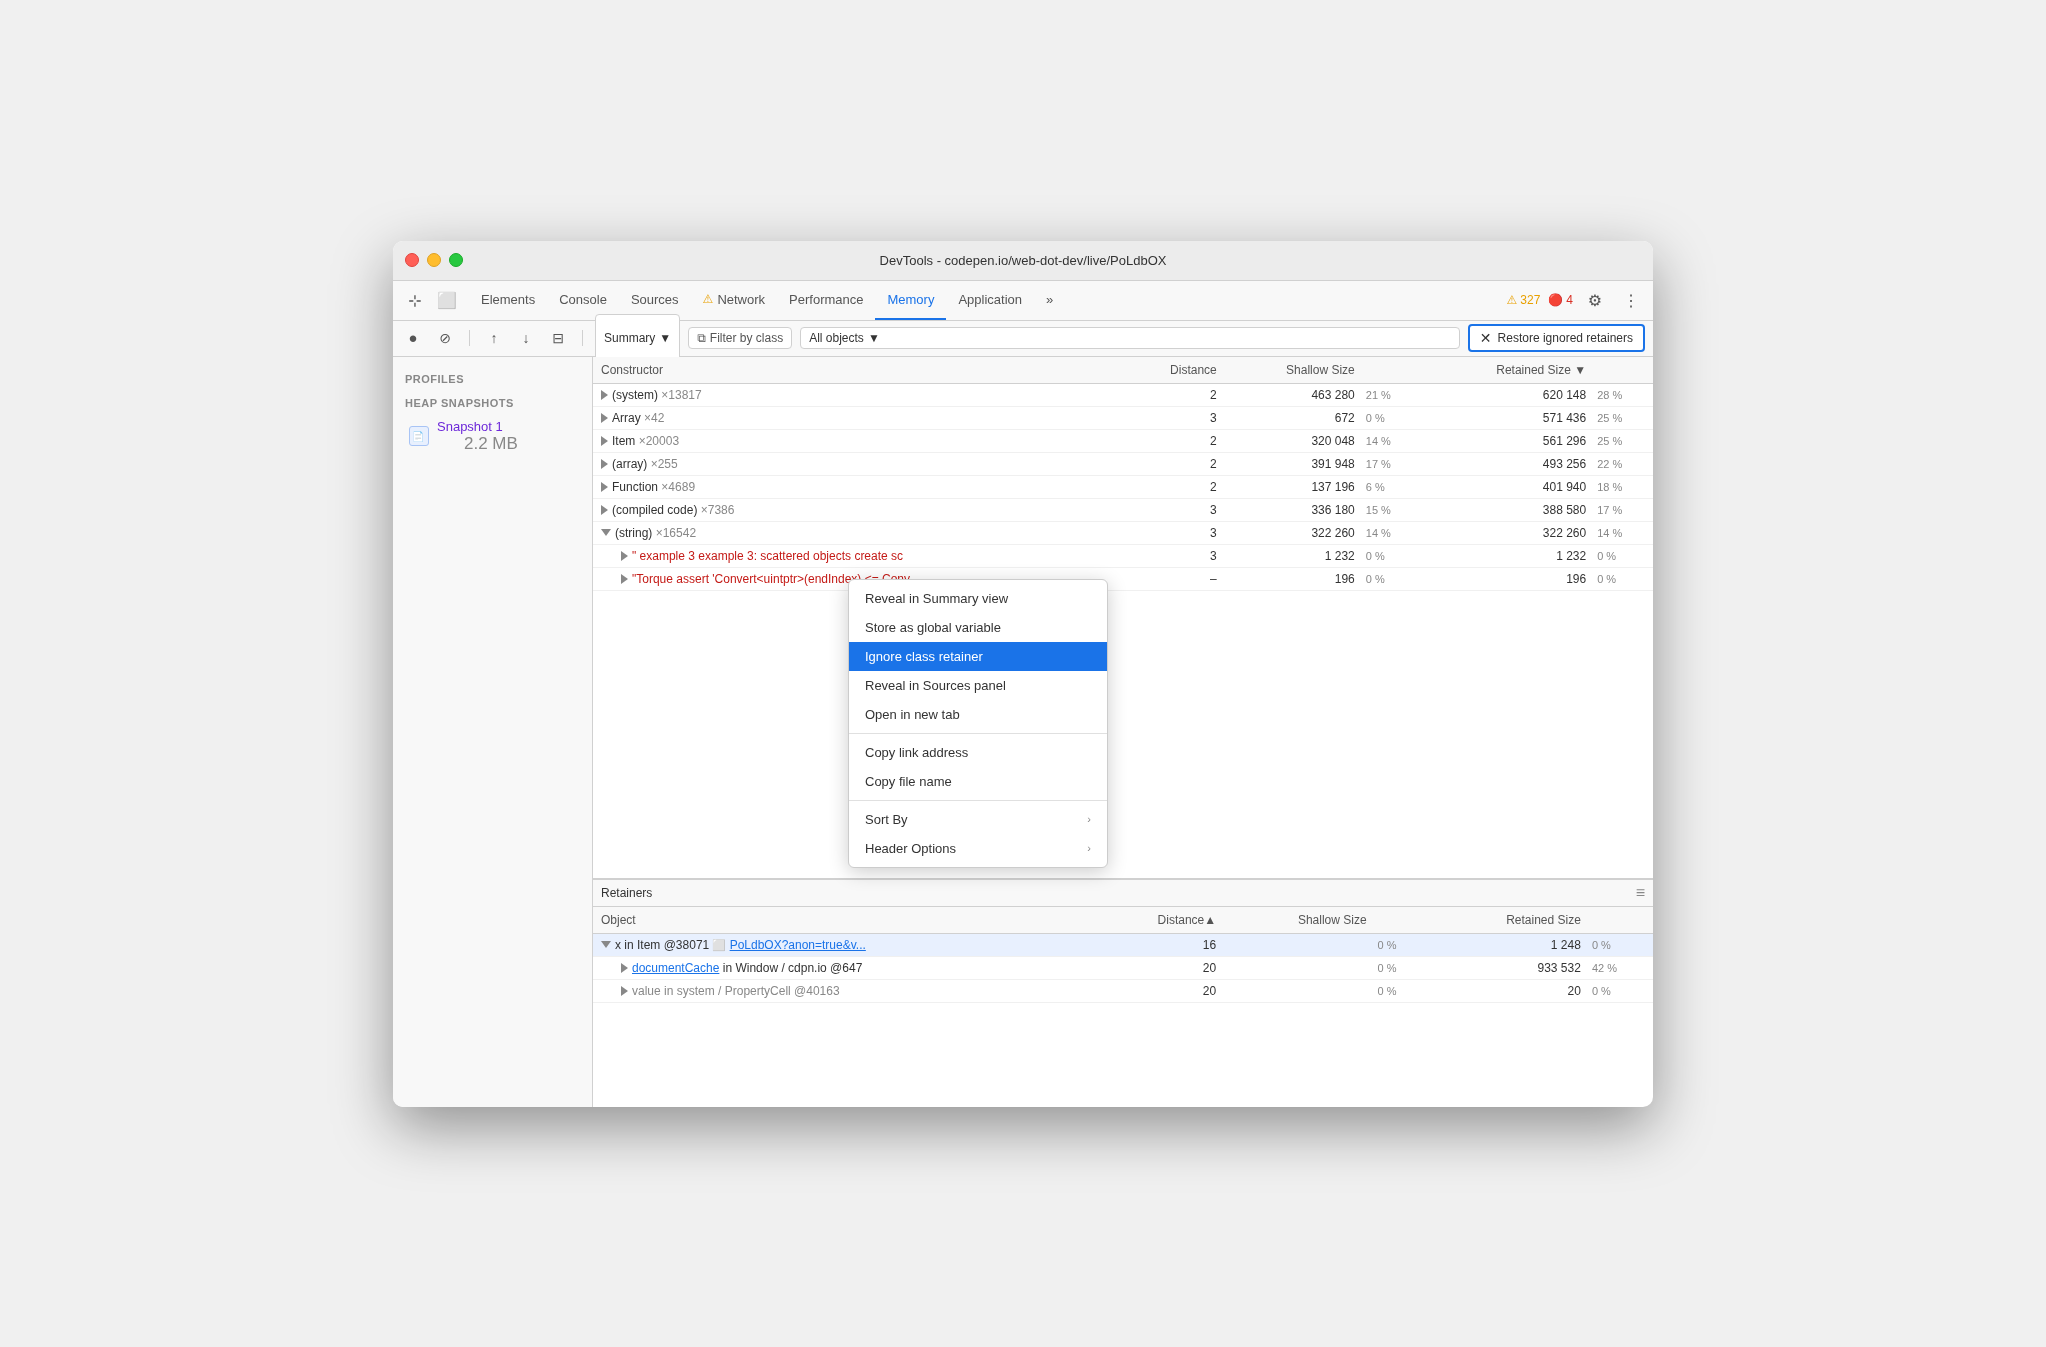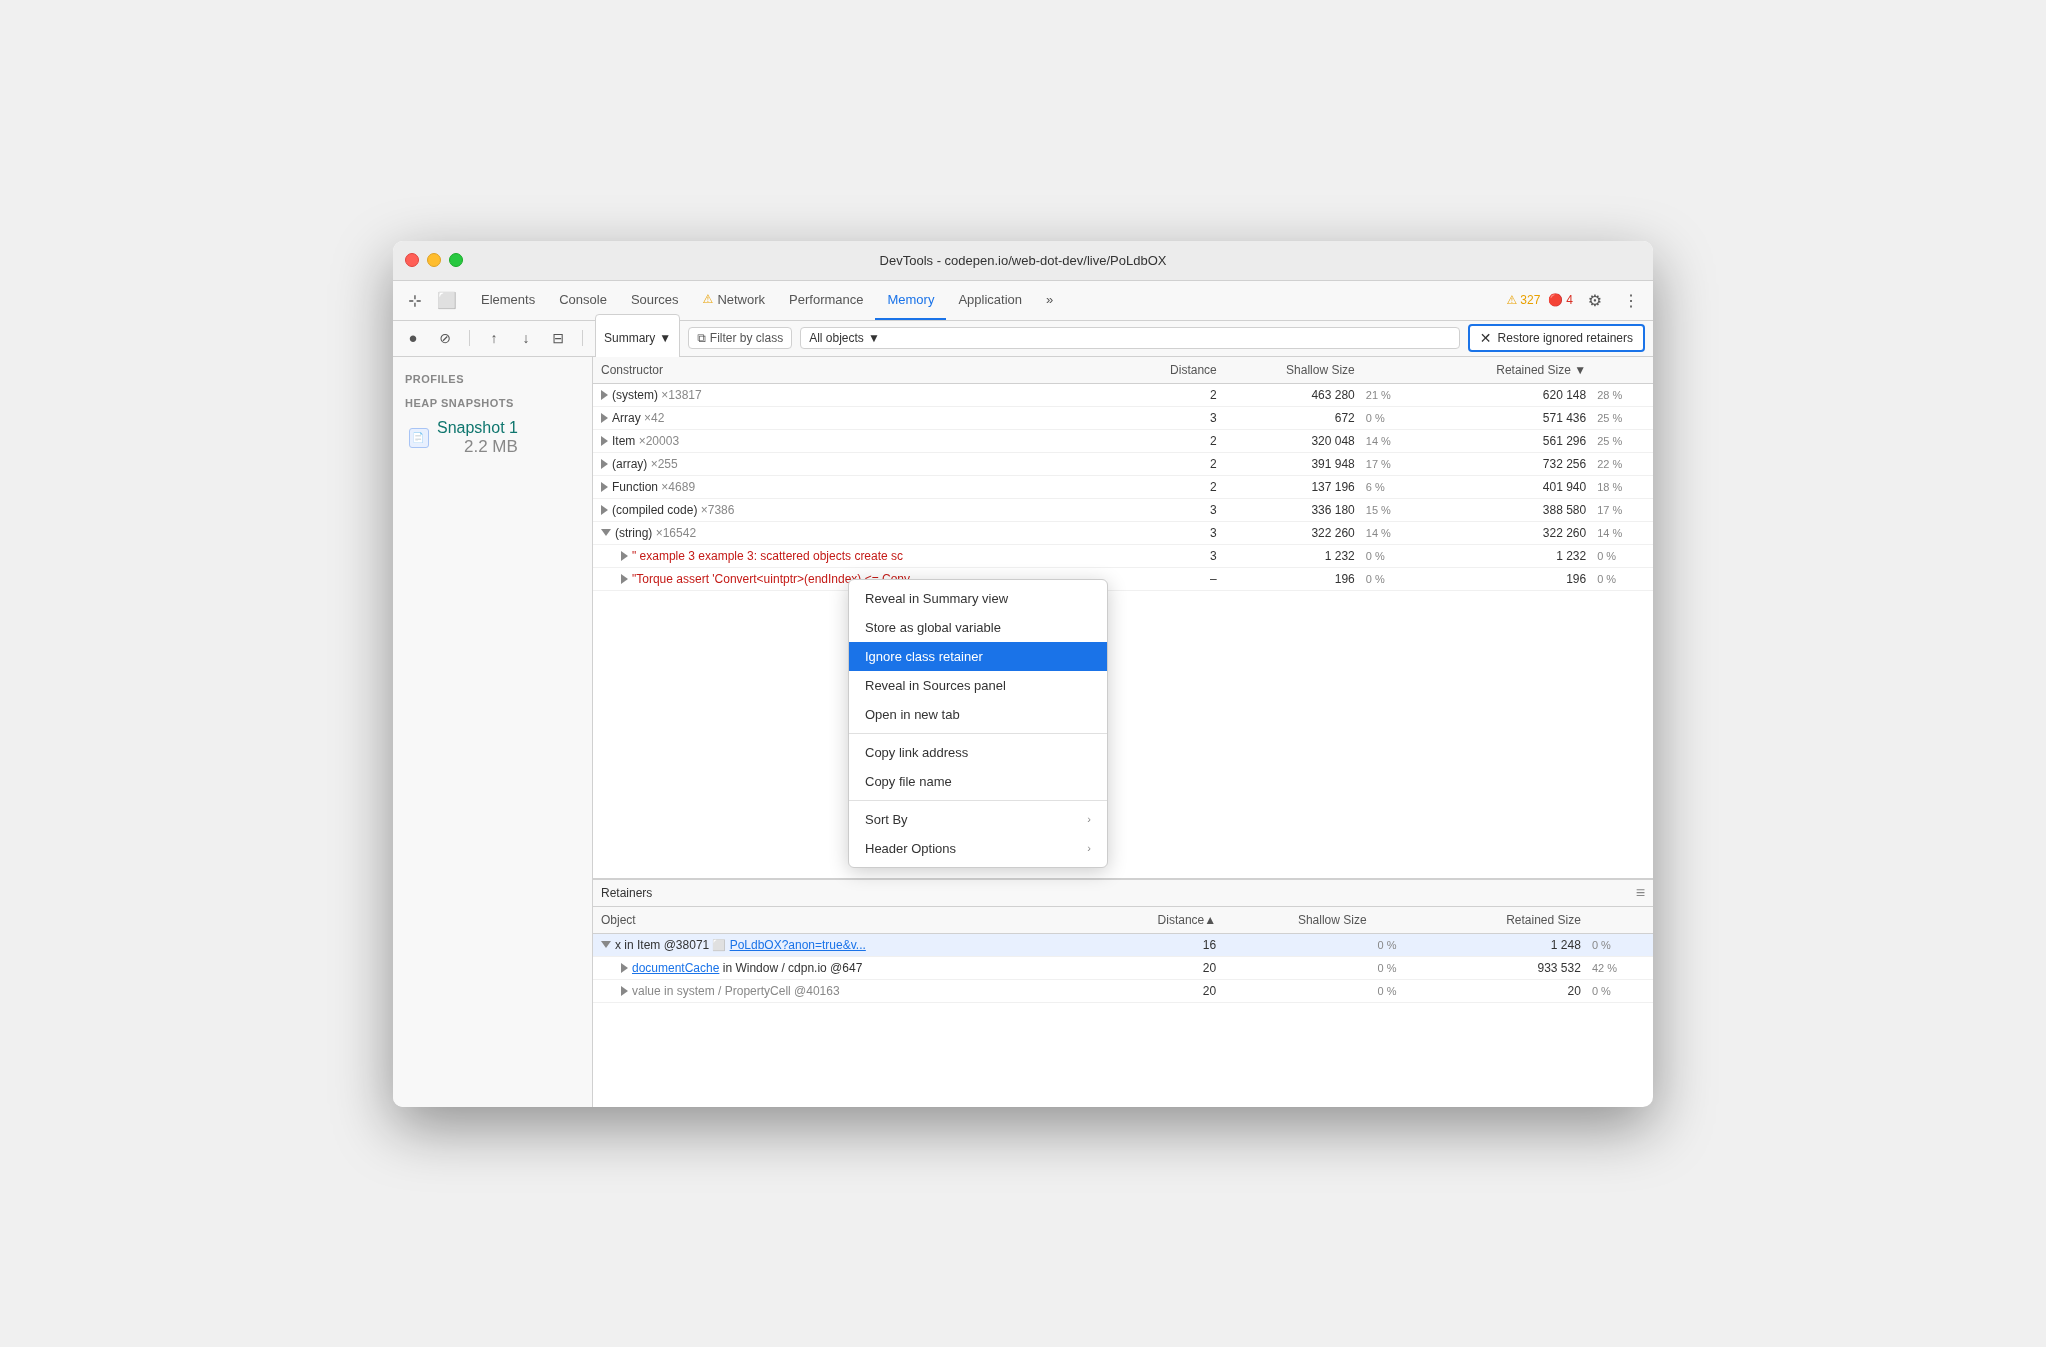--- a/index.html
+++ b/index.html
@@ -238,21 +238,21 @@
       background: #e8f0fe;
       border: 1px solid #a8c4f5;
       border-radius: 3px;
       display: flex;
       align-items: center;
       justify-content: center;
       font-size: 10px;
       color: #1a73e8;
     }
     .snapshot-info { flex: 1; }
-    .snapshot-name { font-size: 16px; color: #0f766e; font-weight: 500; }
+    .snapshot-name { font-size: 13px; color: #6d28d9; font-weight: 500; }
     .snapshot-size { font-size: 17px; color: #888; margin-left: 27px; }
     
     .data-area {
       flex: 1;
       overflow: hidden;
       display: flex;
       flex-direction: column;
     }
     
     .table-container {
@@ -524,21 +524,21 @@
             <tr>
               <td>
                 <div class="constructor-cell">
                   <span class="tri-right"></span>
                   <span>(array) <span style="color:#888">×255</span></span>
                 </div>
               </td>
               <td class="right">2</td>
               <td class="right">391 948</td>
               <td class="pct">17 %</td>
-              <td class="right">732 256</td>
+              <td class="right">493 256</td>
               <td class="pct">22 %</td>
             </tr>
 
             <tr>
               <td>
                 <div class="constructor-cell">
                   <span class="tri-right"></span>
                   <span>Function <span style="color:#888">×4689</span></span>
                 </div>
               </td>

